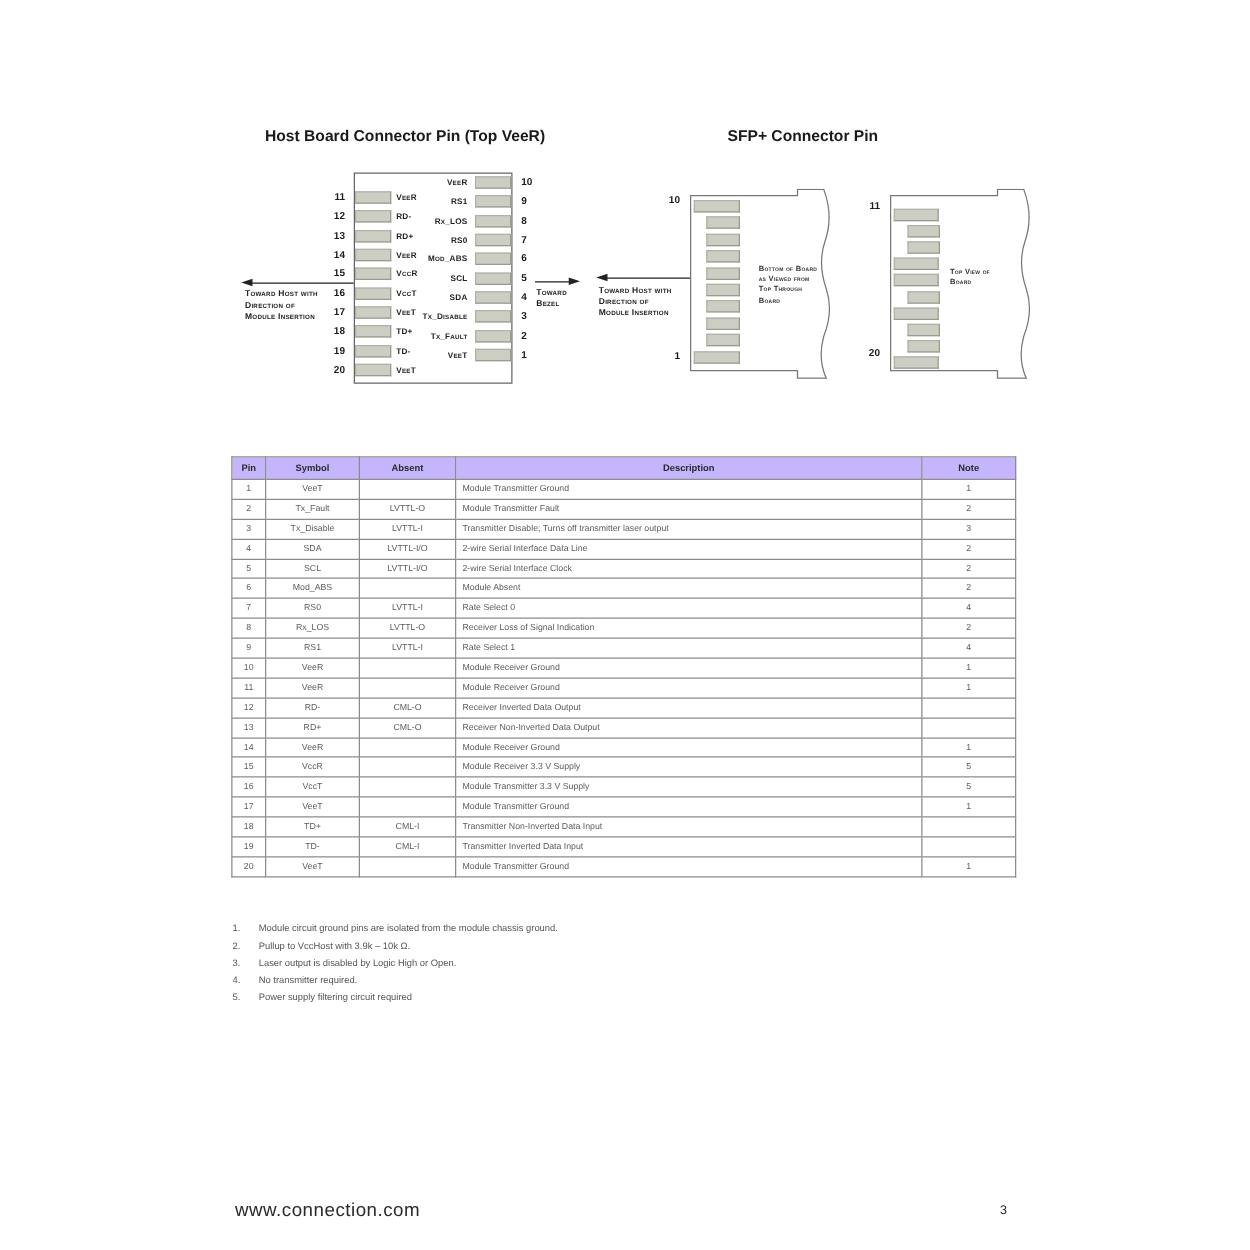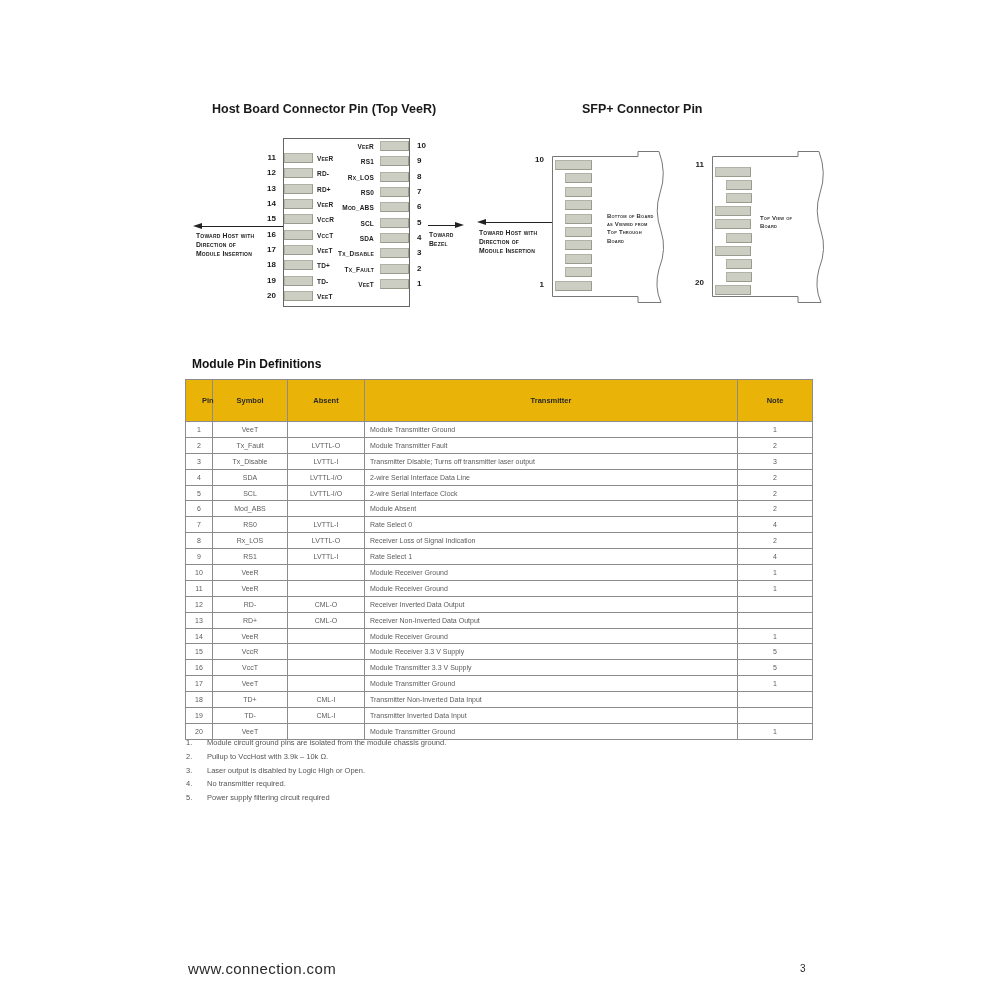--- a/index.html
+++ b/index.html
@@ -47,22 +47,22 @@
   .board-caption {
     position:absolute; font-size:6px; font-weight:bold; color:#333;
     font-variant:small-caps; line-height:8.2px; letter-spacing:0.2px;
   }
   
   .table-wrap { position:absolute; left:185px; top:357px; width:627px; }
   .table-title { font-size:12px; font-weight:bold; color:#111; margin-left:7px; }
   table { border-collapse:collapse; width:627px; margin-top:8px; table-layout:fixed; }
   th, td { border:1px solid #8c8c8c; }
   th {
-    background:#eab308; font-size:7.5px; font-weight:bold; color:#2a2a2a;
-    height:14px; text-align:center; padding:16px;
+    background:#c4b5fd; font-size:7.5px; font-weight:bold; color:#2a2a2a;
+    height:14px; text-align:center; padding:4px;
   }
   td {
     font-size:7px; color:#5c5c5c; height:15.9px; text-align:center;
     padding:0; line-height:9px;
   }
   td.col3 { text-align:left; padding-left:5px; }
   col.c0 { width:27px; } col.c1 { width:75px; } col.c2 { width:77px; }
   col.c3 { width:373px; } col.c4 { width:75px; }
   
   .notes { position:absolute; left:186px; top:736px; width:560px; font-size:7.5px; color:#555; }
@@ -186,35 +186,34 @@
       <div class="pad" style="left: 715px; top: 206.3px; width: 36px;"></div>
       <div class="pad" style="left: 715px; top: 219.4px; width: 36px;"></div>
       <div class="pad" style="left: 726px; top: 232.5px; width: 26px;"></div>
       <div class="pad" style="left: 715px; top: 245.6px; width: 36px;"></div>
       <div class="pad" style="left: 726px; top: 258.7px; width: 26px;"></div>
       <div class="pad" style="left: 726px; top: 271.8px; width: 26px;"></div>
       <div class="pad" style="left: 715px; top: 284.9px; width: 36px;"></div>
     </div>
 
   <div class="table-wrap">
-    <div class="table-title">Module Pin Definitions</div>
     <table>
       <colgroup>
           <col class="c0">
           <col class="c1">
           <col class="c2">
           <col class="c3">
           <col class="c4">
         </colgroup>
       <thead>
           <tr>
             <th>Pin</th>
             <th>Symbol</th>
             <th>Absent</th>
-            <th>Transmitter</th>
+            <th>Description</th>
             <th>Note</th>
           </tr>
         </thead>
       <tbody>
           <tr>
             <td class="col0">1</td>
             <td class="col1">VeeT</td>
             <td class="col2"></td>
             <td class="col3">Module Transmitter Ground</td>
             <td class="col4">1</td>

